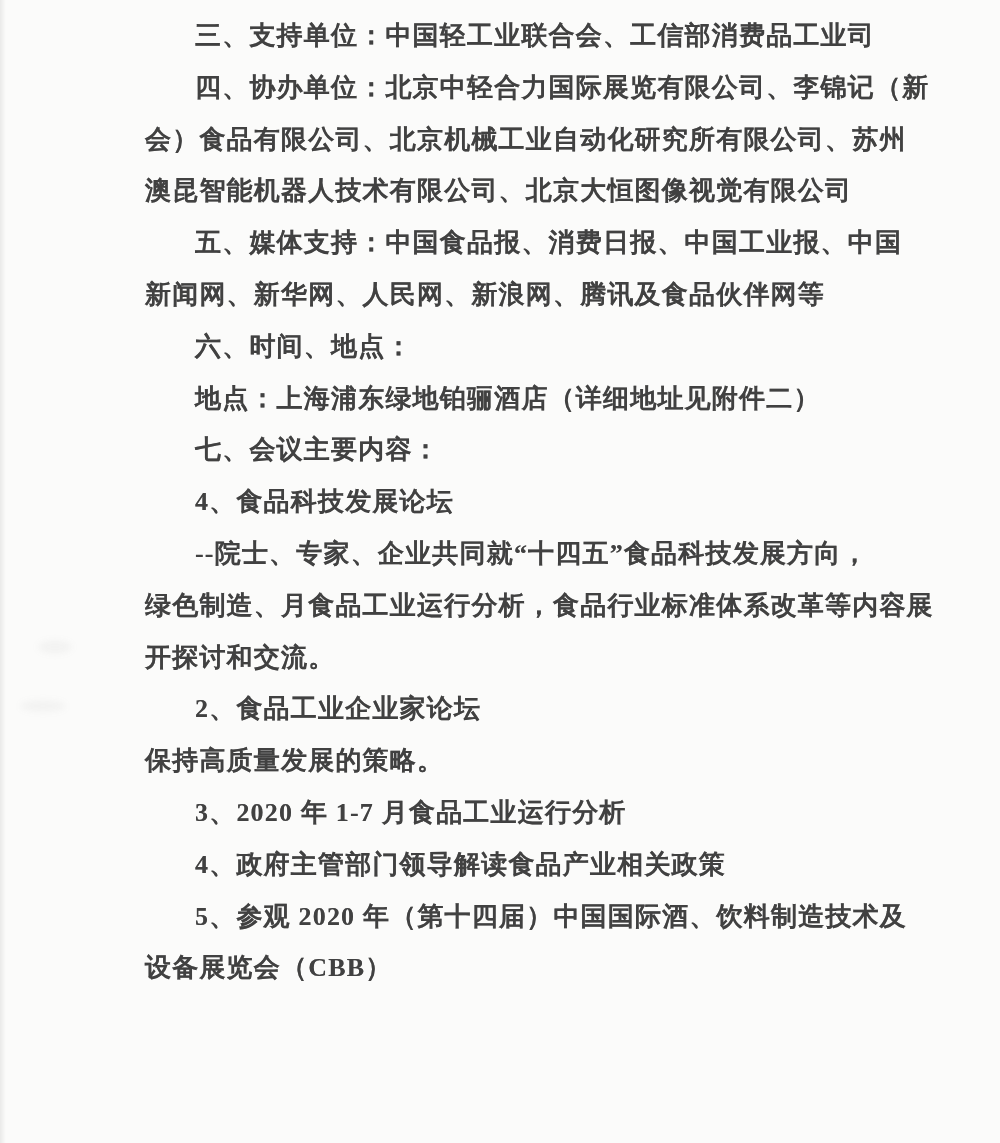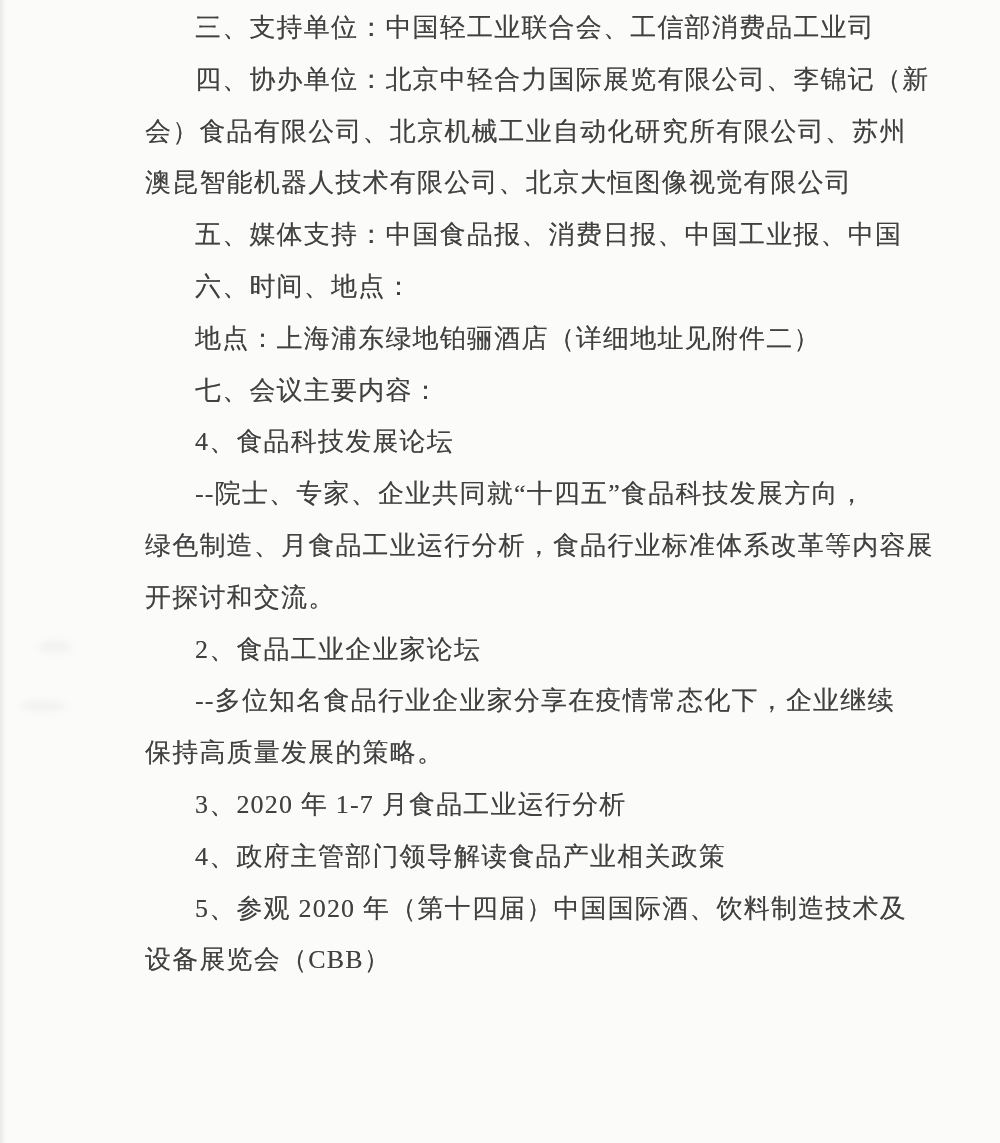--- a/index.html
+++ b/index.html
@@ -19,22 +19,23 @@
     content: "";
     position: absolute;
     left: 0; top: 0; bottom: 0;
     width: 6px;
     background: linear-gradient(to right, rgba(0,0,0,0.07), rgba(0,0,0,0));
     pointer-events: none;
   }
   .textblock {
     position: absolute;
     left: 145px;
-    top: 2px;
+    top: 10px;
     width: 760px;
+    font-weight: bold;
   }
   .line {
     margin: 0;
     font-size: 26px;
     line-height: 51.8px;
     letter-spacing: 1.2px;
     color: #414141;
     white-space: nowrap;
     text-shadow: 0 0 0.6px rgba(65,65,65,0.55); 
   }
@@ -57,28 +58,28 @@
 <div class="page">
   <div class="smudge s1"></div>
   <div class="smudge s2"></div>
 
   <div class="textblock">
     <p class="line indent">三、支持单位：中国轻工业联合会、工信部消费品工业司</p>
     <p class="line indent">四、协办单位：北京中轻合力国际展览有限公司、李锦记（新</p>
     <p class="line">会）食品有限公司、北京机械工业自动化研究所有限公司、苏州</p>
     <p class="line">澳昆智能机器人技术有限公司、北京大恒图像视觉有限公司</p>
     <p class="line indent">五、媒体支持：中国食品报、消费日报、中国工业报、中国</p>
+    <p class="line">新闻网、新华网、人民网、新浪网、腾讯及食品伙伴网等</p>
     <p class="line indent">六、时间、地点：</p>
     <p class="line indent">地点：上海浦东绿地铂骊酒店（详细地址见附件二）</p>
     <p class="line indent">七、会议主要内容：</p>
     <p class="line indent">4、食品科技发展论坛</p>
     <p class="line indent">--院士、专家、企业共同就“十四五”食品科技发展方向，</p>
     <p class="line">绿色制造、月食品工业运行分析，食品行业标准体系改革等内容展</p>
     <p class="line">开探讨和交流。</p>
     <p class="line indent">2、食品工业企业家论坛</p>
-    <p class="line indent">--多位知名食品行业企业家分享在疫情常态化下，企业继续</p>
     <p class="line">保持高质量发展的策略。</p>
     <p class="line indent">3、2020 年 1-7 月食品工业运行分析</p>
     <p class="line indent">4、政府主管部门领导解读食品产业相关政策</p>
     <p class="line indent">5、参观 2020 年（第十四届）中国国际酒、饮料制造技术及</p>
     <p class="line">设备展览会（CBB）</p>
   </div>
 </div>
 
 </body></html>

